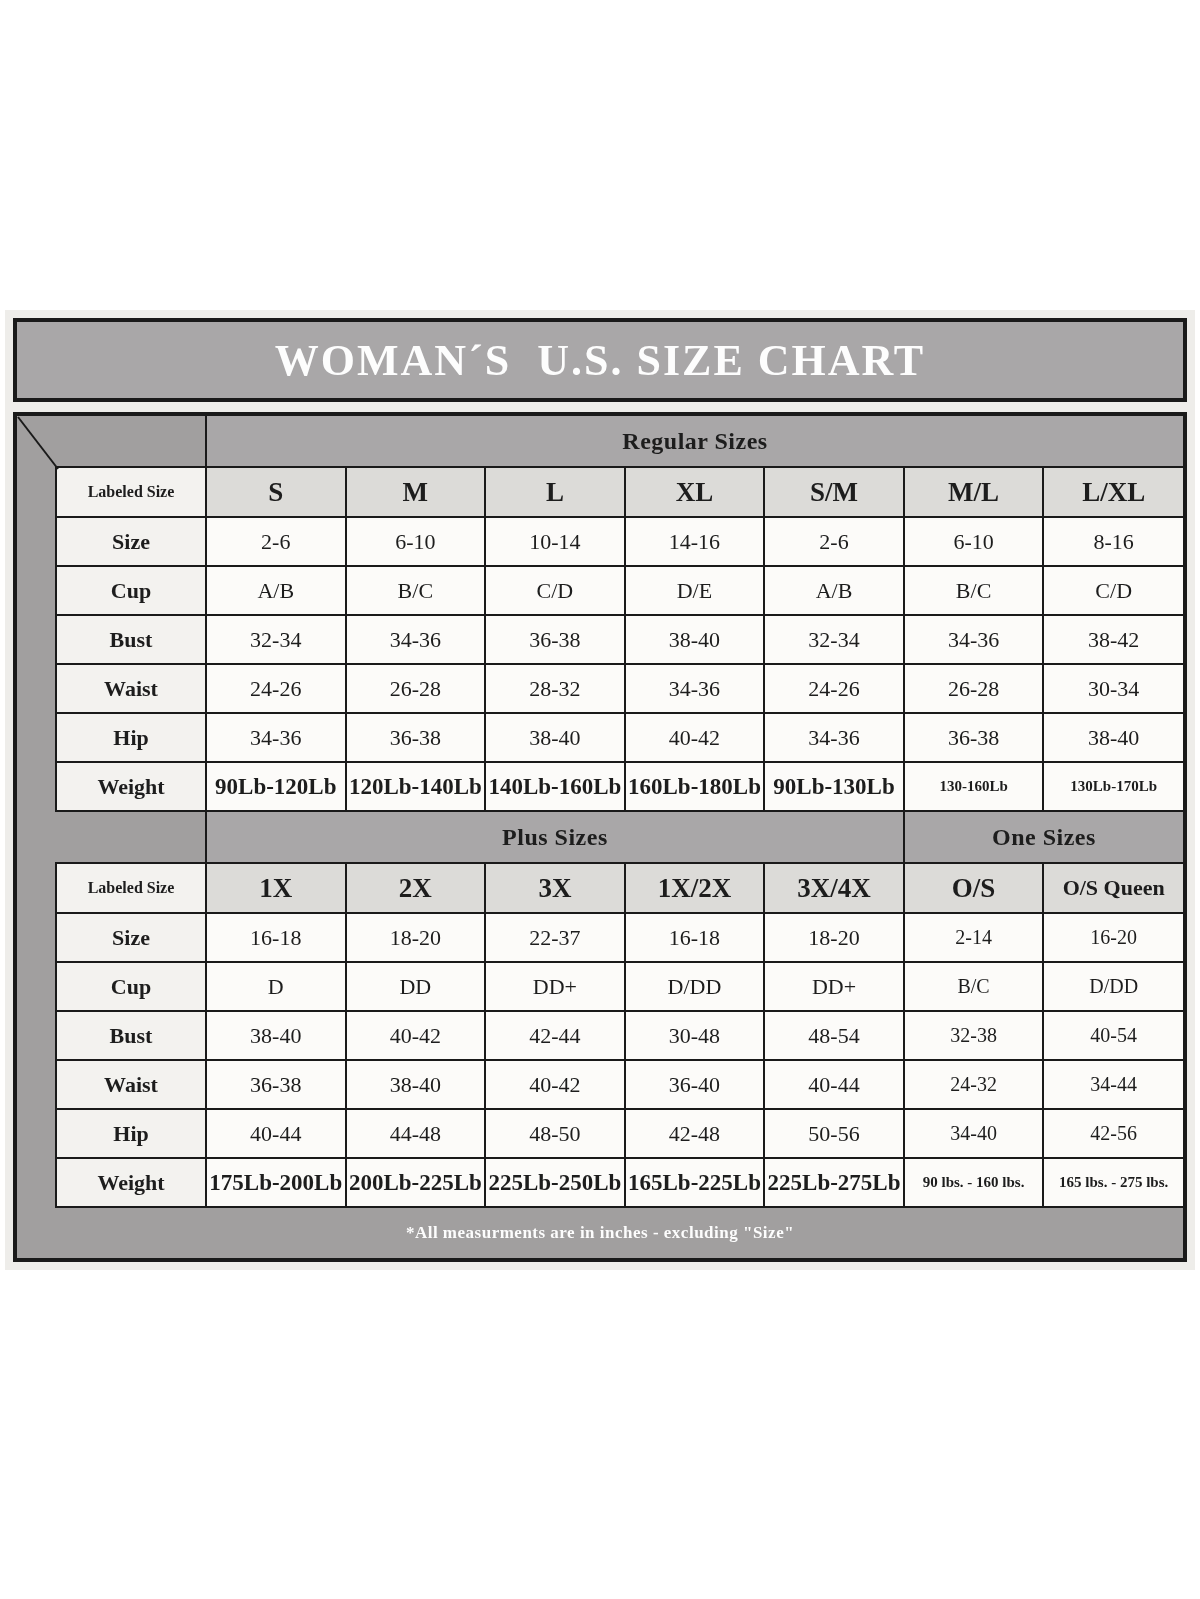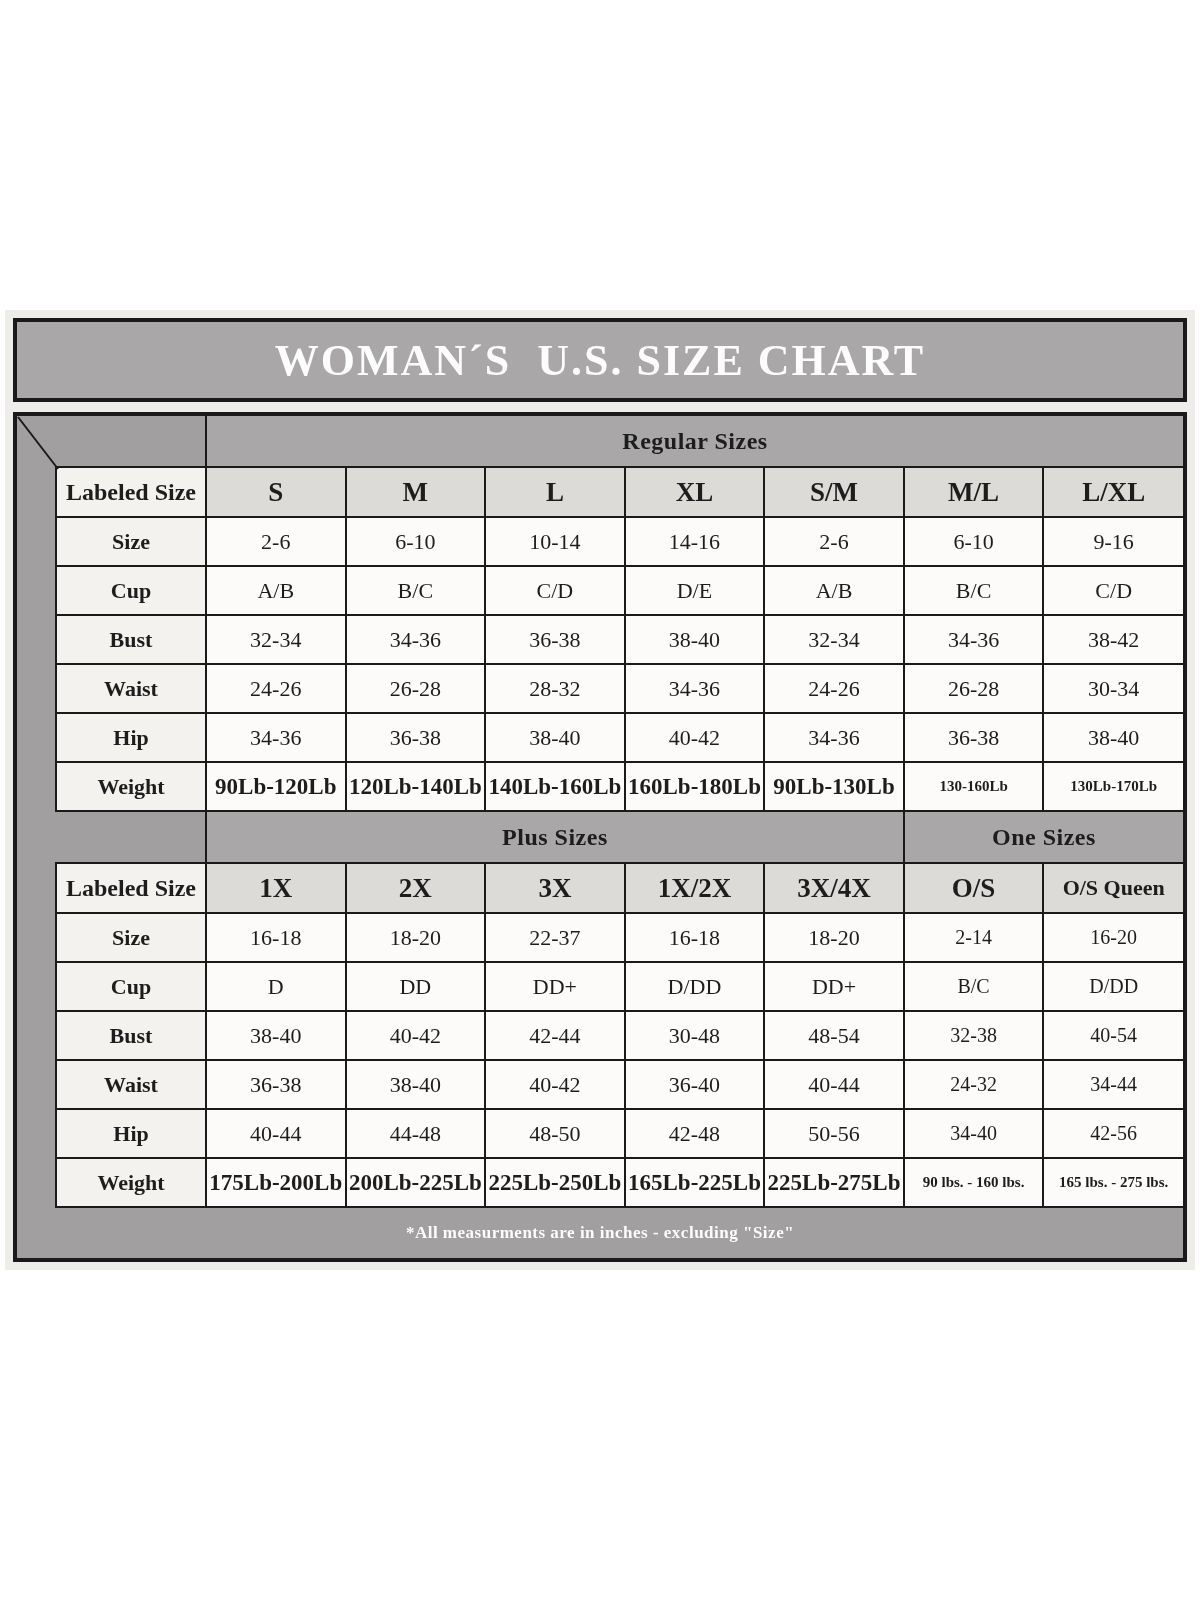--- a/index.html
+++ b/index.html
@@ -31,21 +31,21 @@
   td,th{border:2px solid var(--border);text-align:center;vertical-align:middle;padding:0;overflow:hidden;}
   tr:first-child > td{border-top:0;}
   td:last-child,th:last-child{border-right:0;}
 
   .band-row > *{height:50px;}
   .header-row > *{height:48px;}
   .data-row > *{height:47px;}
 
   .corner-cell{background:transparent;border-left:0;}
   .band-cell{background:var(--band-bg);font-size:24px;font-weight:bold;letter-spacing:0.5px;}
-  .headlabel{background:var(--row-label-bg);font-size:24px;font-weight:bold;}
+  .headlabel{background:var(--row-label-bg);font-size:16px;font-weight:bold;}
   .sizehead{background:var(--header-row-bg);font-size:27px;font-weight:bold;}
   .band-1 .sizehead:last-child{font-size:22px;}
   .rowlabel{background:var(--row-label-bg);font-size:22px;font-weight:bold;}
   .cell{background:var(--cell-bg);font-size:22px;}
   .band-1-row > *:nth-child(n+7){font-size:20px;}
   .weight-row .cell{font-size:23px;font-weight:bold;}
   .data-row.weight-row > *:nth-child(n+7){font-size:15px;}
 
   .footnote{height:50px;margin-left:-38px;display:flex;align-items:center;justify-content:center;
     color:var(--inverse-text);font-size:17px;font-weight:bold;letter-spacing:0.5px;}
@@ -93,21 +93,21 @@
             <th class="sizehead">L/XL</th>
           </tr>
           <tr class="data-row">
             <th class="rowlabel">Size</th>
             <td class="cell">2-6</td>
             <td class="cell">6-10</td>
             <td class="cell">10-14</td>
             <td class="cell">14-16</td>
             <td class="cell">2-6</td>
             <td class="cell">6-10</td>
-            <td class="cell">9-16</td>
+            <td class="cell">8-16</td>
           </tr>
           <tr class="data-row">
             <th class="rowlabel">Cup</th>
             <td class="cell">A/B</td>
             <td class="cell">B/C</td>
             <td class="cell">C/D</td>
             <td class="cell">D/E</td>
             <td class="cell">A/B</td>
             <td class="cell">B/C</td>
             <td class="cell">C/D</td>

